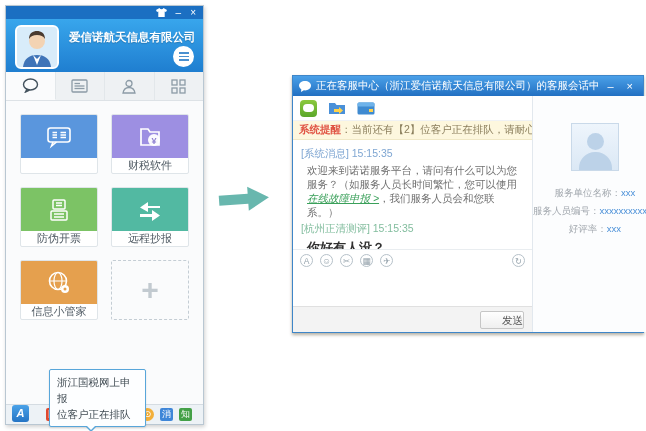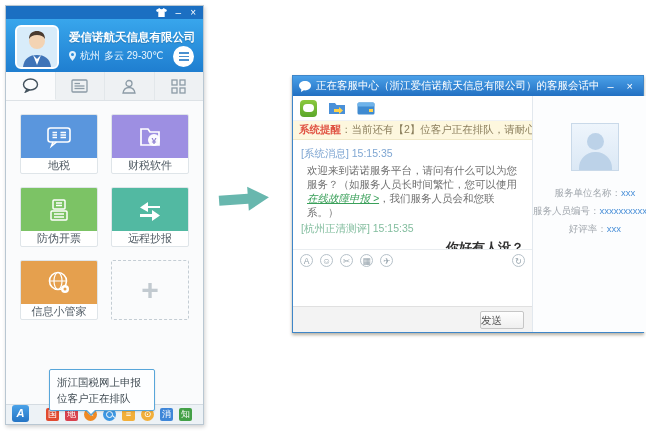--- a/index.html
+++ b/index.html
@@ -27,21 +27,21 @@
   .la-tab { flex:1; display:flex; align-items:center; justify-content:center; color:#8c9ba6;
     border-right:1px solid #e2e7ea; }
   .la-tab.active { background:#fafbfc; color:#43525d; border-bottom:1px solid #fafbfc; }
   .la-tiles { padding:13px 14px 0 14px; display:grid; grid-template-columns:1fr 1fr;
     grid-column-gap:13px; grid-row-gap:13px; }
   .tile { height:60px; background:#fff; border:1px solid #dfe5e9; border-radius:2px; overflow:hidden; }
   .tile-icon { height:43px; display:flex; align-items:center; justify-content:center; }
   .tile-label { height:15px; text-align:center; font-size:11px; color:#4f5a63; line-height:15px; }
   .tile.add { border:1px dashed #c4cdd4; background:transparent; display:flex; align-items:center;
     justify-content:center; color:#c2cad0; font-size:30px; font-weight:bold; line-height:30px; }
-  .la-tooltip { position:absolute; left:43px; top:363px; width:106px; background:#fdfeff;
+  .la-tooltip { position:absolute; left:43px; top:363px; width:97px; background:#fdfeff;
     border:1px solid #58a6da; border-radius:2px; padding:4px 7px; font-size:10.5px; color:#3f4a52;
     line-height:16px; z-index:5; box-shadow:0 1px 2px rgba(0,0,0,.12); }
   .la-tooltip::after { content:""; position:absolute; left:35px; bottom:-6px; width:0; height:0;
     border-left:6px solid transparent; border-right:6px solid transparent; border-top:6px solid #58a6da; }
   .la-tooltip::before { content:""; position:absolute; left:36px; bottom:-4px; width:0; height:0; z-index:1;
     border-left:5px solid transparent; border-right:5px solid transparent; border-top:5px solid #fdfeff; }
   .la-taskbar { position:absolute; left:0; bottom:0; width:100%; height:20px; background:#edf2f6;
     border-top:1px solid #d5dce2; display:flex; align-items:center; padding:0 6px; }
   .la-logo { width:17px; height:17px; border-radius:3px; margin-top:-2px;
     background:linear-gradient(180deg,#4aa2e8,#2574c4); color:#fff; font-size:11px; font-weight:bold;
@@ -75,31 +75,31 @@
     background:#fff; border-radius:4px; }
   .cw-notice { background:#fdf7de; border-bottom:1px solid #f0e8c6; padding:2px 6px; font-size:10.5px;
     color:#8a7e5c; white-space:nowrap; overflow:hidden; }
   .cw-notice b { color:#e05444; font-weight:bold;font-family:Liberation Serif, serif; }
   .cw-msgs { flex:1; padding:4px 8px; overflow:hidden; background:#fff; }
   .msg-head { font-size:10.5px; margin-top:3px; }
   .msg-head.sys { color:#7fa6d2; }
   .msg-head.green { color:#82bd9e; }
   .msg-text { font-size:10.5px; color:#707070; line-height:14px; padding-left:6px; margin-top:2px; }
   .msg-text a { color:#3aa05a; text-decoration:underline; cursor:pointer;font-style:italic; }
-  .msg-big { font-size:13px; font-weight:bold; color:#303030; padding-left:6px; margin:3px 0 4px 0;text-align:right; }
+  .msg-big { font-size:13px; font-weight:bold; color:#303030; padding-left:6px; margin:3px 0 4px 0; }
   .cw-inputbar { height:21px; border-top:1px solid #e9edf0; display:flex; align-items:center;
     gap:7px; padding:0 7px; }
   .in-ic { width:13px; height:13px; border:1px solid #b6c1c9; border-radius:50%; color:#97a4ad;
     font-size:8.5px; text-align:center; line-height:12px; }
   .in-ic.right { margin-left:auto; }
   .cw-inputarea { height:36px; background:#fff; }
   .cw-sendbar { height:26px; background:#f3f3f3; border-top:1px solid #e0e0e0; display:flex;
     align-items:center; justify-content:flex-end; padding:0 8px; }
   .send-btn { width:44px; height:18px; background:linear-gradient(180deg,#fefefe,#efefef);
-    border:1px solid #c6c6c6; border-radius:2px; font-size:10.5px; color:#555; text-align:left;
+    border:1px solid #c6c6c6; border-radius:2px; font-size:10.5px; color:#555; text-align:right;
     line-height:17px; }
   .cw-side { flex:1; background:#fcfdfe; display:flex; flex-direction:column; align-items:center;
     padding-top:27px; }
   .side-avatar { width:48px; height:48px; border:1px solid #c9d9e9;
     background:linear-gradient(180deg,#eef5fc,#dbe8f5); position:relative; overflow:hidden; }
   .side-avatar::before { content:""; position:absolute; left:15px; top:9px; width:17px; height:17px;
     border-radius:50%; background:#bcd2e8; }
   .side-avatar::after { content:""; position:absolute; left:7px; top:28px; width:33px; height:22px;
     border-radius:16px 16px 0 0; background:#bcd2e8; }
   .side-fields { margin-top:13px; width:100%; text-align:center; }
@@ -129,29 +129,20 @@
       <div class="la-avatar">
         <svg width="40" height="40" viewBox="0 0 40 40">
           <rect width="40" height="40" fill="#d8ecfa"></rect>
           <circle cx="20" cy="14" r="8" fill="#f3d3b3"></circle>
           <path d="M12 12c0-6 4-8 8-8s8 2 8 8c-2-3-4-4-8-4s-6 1-8 4z" fill="#4a3b30"></path>
           <path d="M6 40c1-9 7-12 14-12s13 3 14 12z" fill="#3f74b8"></path>
           <path d="M16 28l4 4 4-4-4 10z" fill="#fff"></path>
         </svg>
       </div>
       <div class="la-company">爱信诺航天信息有限公司</div>
-      <div class="la-locrow">
-        <span>
-          <svg width="7" height="10" viewBox="0 0 7 10">
-              <path d="M3.5 0A3.5 3.5 0 0 0 0 3.5C0 6 3.5 10 3.5 10S7 6 7 3.5A3.5 3.5 0 0 0 3.5 0zm0 5A1.5 1.5 0 1 1 3.5 2a1.5 1.5 0 0 1 0 3z" fill="#dff0fb"></path>
-            </svg>
-        </span>
-        <span>杭州</span>
-        <span>多云 29-30℃</span>
-      </div>
       <div class="la-menu">
           <i></i>
           <i></i>
           <i></i>
         </div>
     </div>
 
     <div class="la-tabbar">
       <div class="la-tab active">
         <span>
@@ -201,21 +192,20 @@
                 <path d="M7 17l-1.5 4 5-4"></path>
               <line x1="6.5" y1="7.5" x2="11" y2="7.5"></line>
                 <line x1="6.5" y1="10" x2="11" y2="10"></line>
                 <line x1="6.5" y1="12.5" x2="11" y2="12.5"></line>
               <line x1="14.5" y1="7.5" x2="20" y2="7.5"></line>
                 <line x1="14.5" y1="10" x2="20" y2="10"></line>
                 <line x1="14.5" y1="12.5" x2="20" y2="12.5"></line>
             </svg>
           </span>
         </div>
-        <div class="tile-label">地税</div>
       </div>
 
       <div class="tile">
         <div class="tile-icon" style="background: rgb(157, 143, 226);">
           <span>
             <svg width="26" height="24" viewBox="0 0 26 24">
               <path d="M4 4h7l2 3h9v13H4z" fill="none" stroke="#fff" stroke-width="1.7"></path>
               <circle cx="17" cy="15" r="6" fill="#fff" opacity="0.95"></circle>
               <text x="17" y="18.5" font-size="9" font-weight="bold" fill="#8d7fd0" text-anchor="middle">¥</text>
             </svg>

